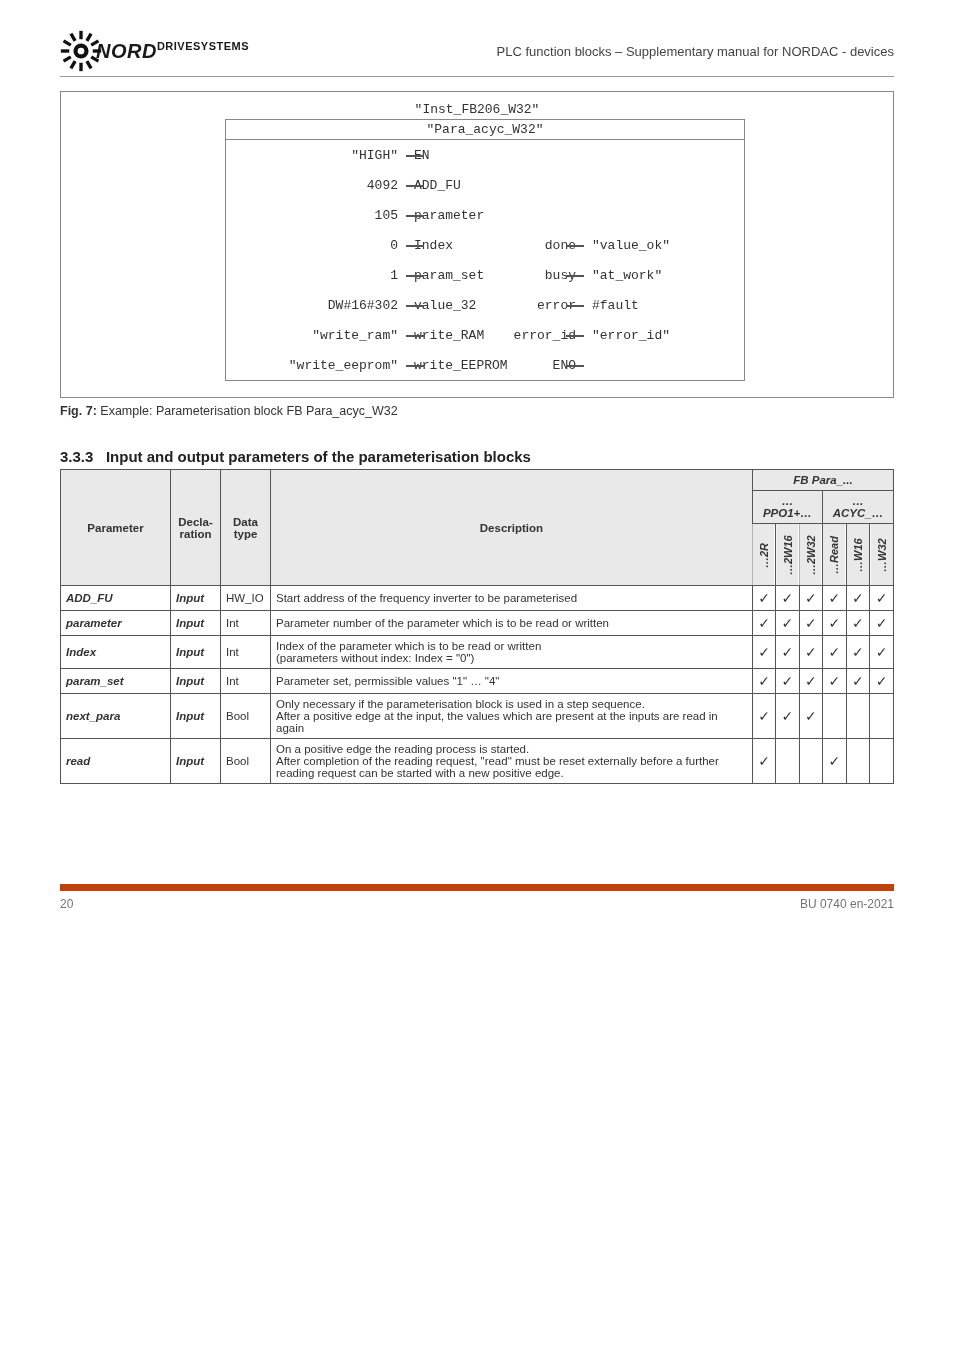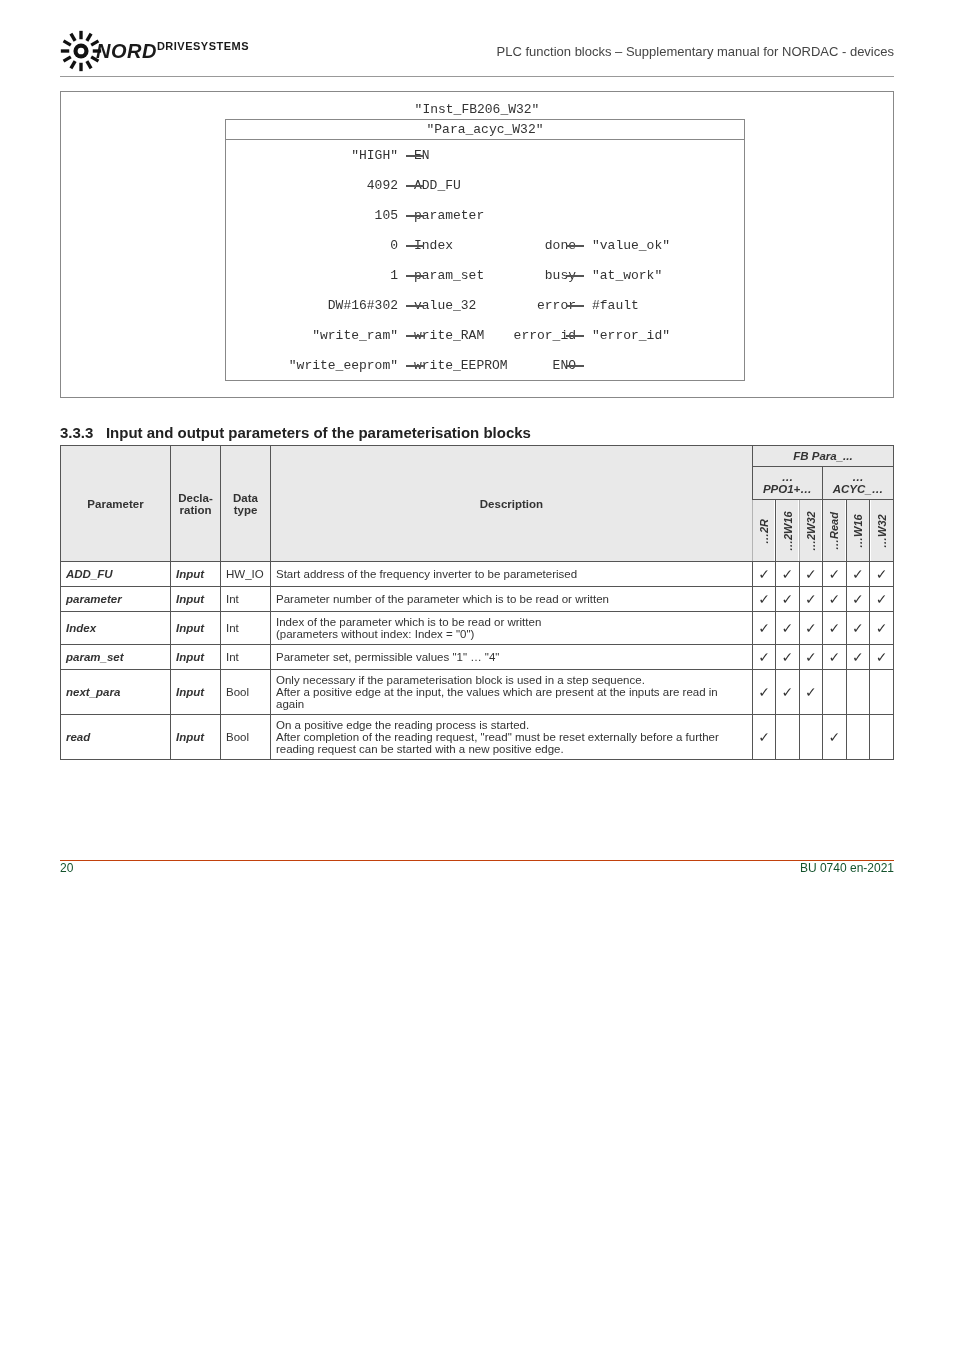--- a/index.html
+++ b/index.html
@@ -126,23 +126,24 @@
     height: 62px;
   }
   td.chk { text-align: center; font-size: 14px; }
   td.name { font-style: italic; font-weight: 700; width: 110px; }
   td.type { font-style: italic; width: 50px; font-weight: 700; }
   td.dtype { width: 50px; }
   td.desc { }
   thead .hgroup { font-style: italic; }
   .footer {
     margin-top: 100px;
-    border-top: 1px solid #c2410c;
+    border-top: 7px solid #c2410c;
+    padding-top: 6px;
     display: flex;
-    font-size: 12px; color: #14532d;
+    font-size: 12px; color: #737373;
   }
   .footer .r { margin-left: auto; }
 </style>
 </head>
 <body>
 
 <div class="page">
 
   <div class="header-row">
     <div class="logo">
@@ -225,20 +226,24 @@
             <div class="lp">write_EEPROM</div>
             <div class="rp">ENO</div>
             <div class="rv"><span class="conn"></span><span></span></div>
           </div>
         </div>
       </div>
       <div class="fb-side-right"></div>
     </div>
   </div>
 
+  <div class="caption">
+    <b>Fig. 7:</b>
+    <span>Example: Parameterisation block FB Para_acyc_W32</span>
+  </div>
 
   <h3 class="sec">
     <span>3.3.3</span>&nbsp;&nbsp;
     <span>Input and output parameters of the parameterisation blocks</span>
   </h3>
 
   <table class="ptable">
     <thead>
       <tr>
         <th rowspan="3">Parameter</th>

